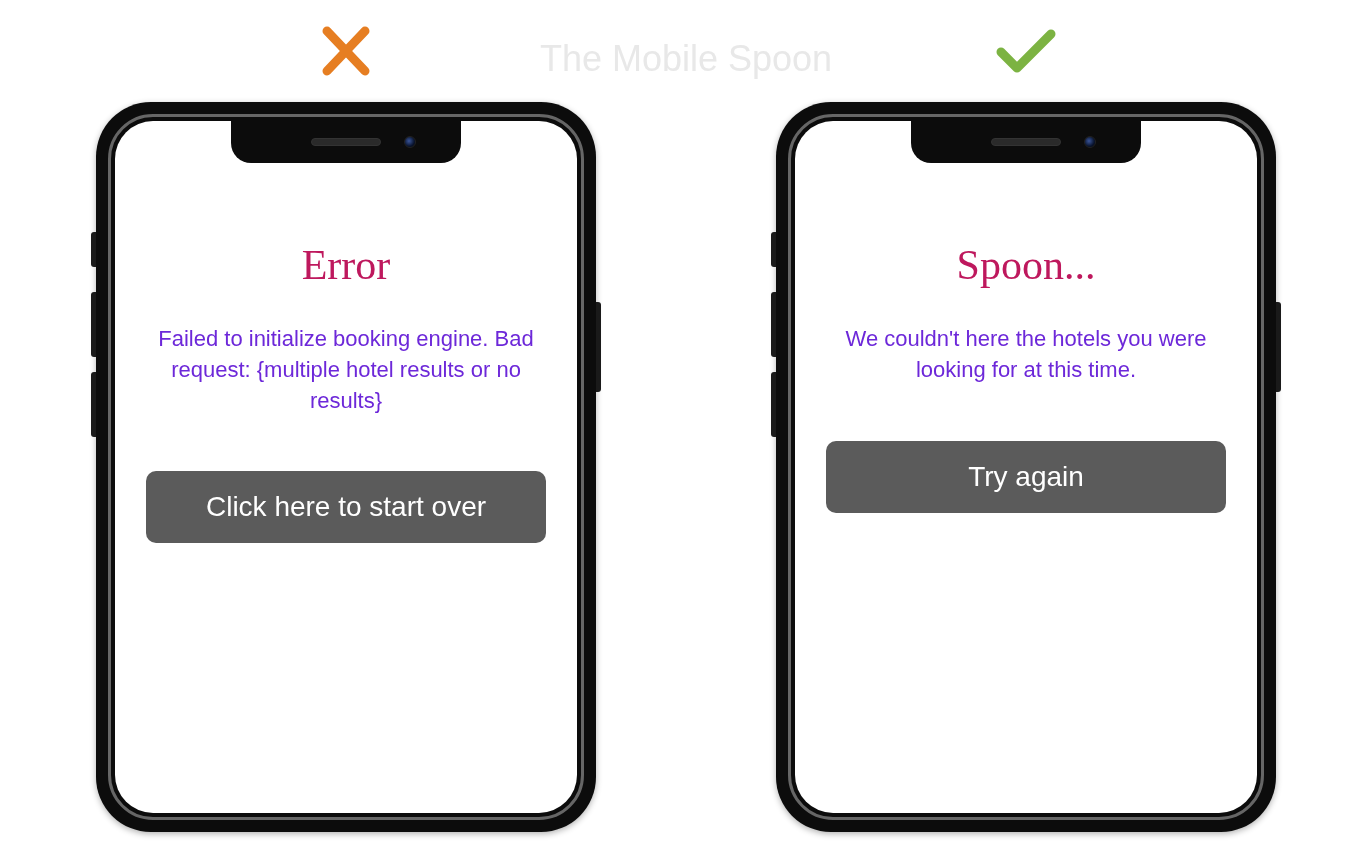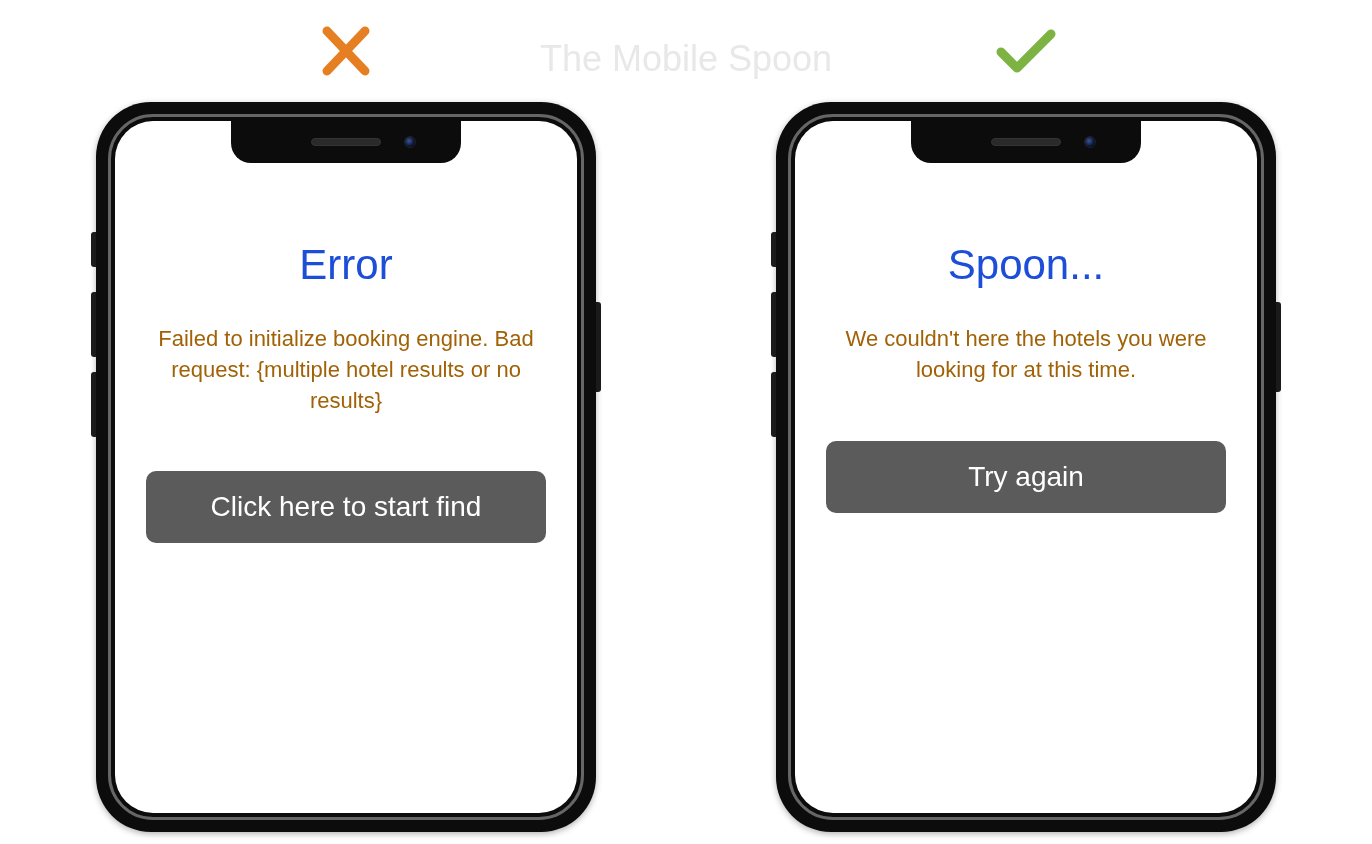--- a/index.html
+++ b/index.html
@@ -124,27 +124,28 @@
       width: 5px;
       height: 90px;
       background: #1a1a1a;
       border-radius: 0 3px 3px 0;
     }
     .screen-content {
       padding: 120px 30px 30px 30px;
       text-align: center;
     }
     .err-title {
-      color: #1d4ed8;
+      color: #be185d;
       font-size: 42px;
       font-weight: 400;
       margin-bottom: 35px;
+      font-family: Liberation Serif, serif;
     }
     .err-body {
-      color: #a16207;
+      color: #6d28d9;
       font-size: 22px;
       line-height: 1.4;
       margin-bottom: 55px;
       padding: 0 10px;
     }
     .action-btn {
       display: block;
       width: 400px;
       margin: 12px auto;
       background: #5b5b5b;
@@ -189,21 +190,21 @@
       <div class="btn-right"></div>
       <div class="phone-inner-rim">
         <div class="phone-screen">
           <div class="notch">
             <div class="speaker"></div>
             <div class="camera"></div>
           </div>
           <div class="screen-content">
             <div class="err-title">Error</div>
             <div class="err-body">Failed to initialize booking engine. Bad request: {multiple hotel results or no results}</div>
-            <button class="action-btn">Click here to start find</button>
+            <button class="action-btn">Click here to start over</button>
           </div>
         </div>
       </div>
     </div>
   </div>
 
   <div class="example">
     <div class="indicator">
       <svg width="62" height="50" viewBox="0 0 62 50">
         <polyline points="6,26 22,42 56,8" fill="none" stroke="#7cb342" stroke-width="9" stroke-linecap="round" stroke-linejoin="round"></polyline>

